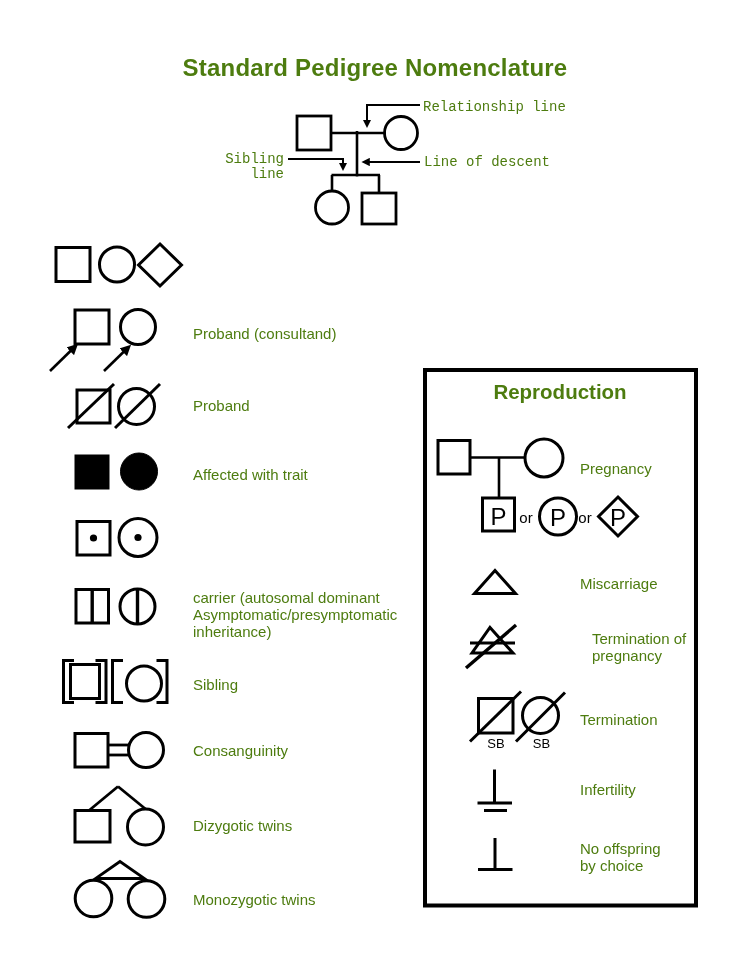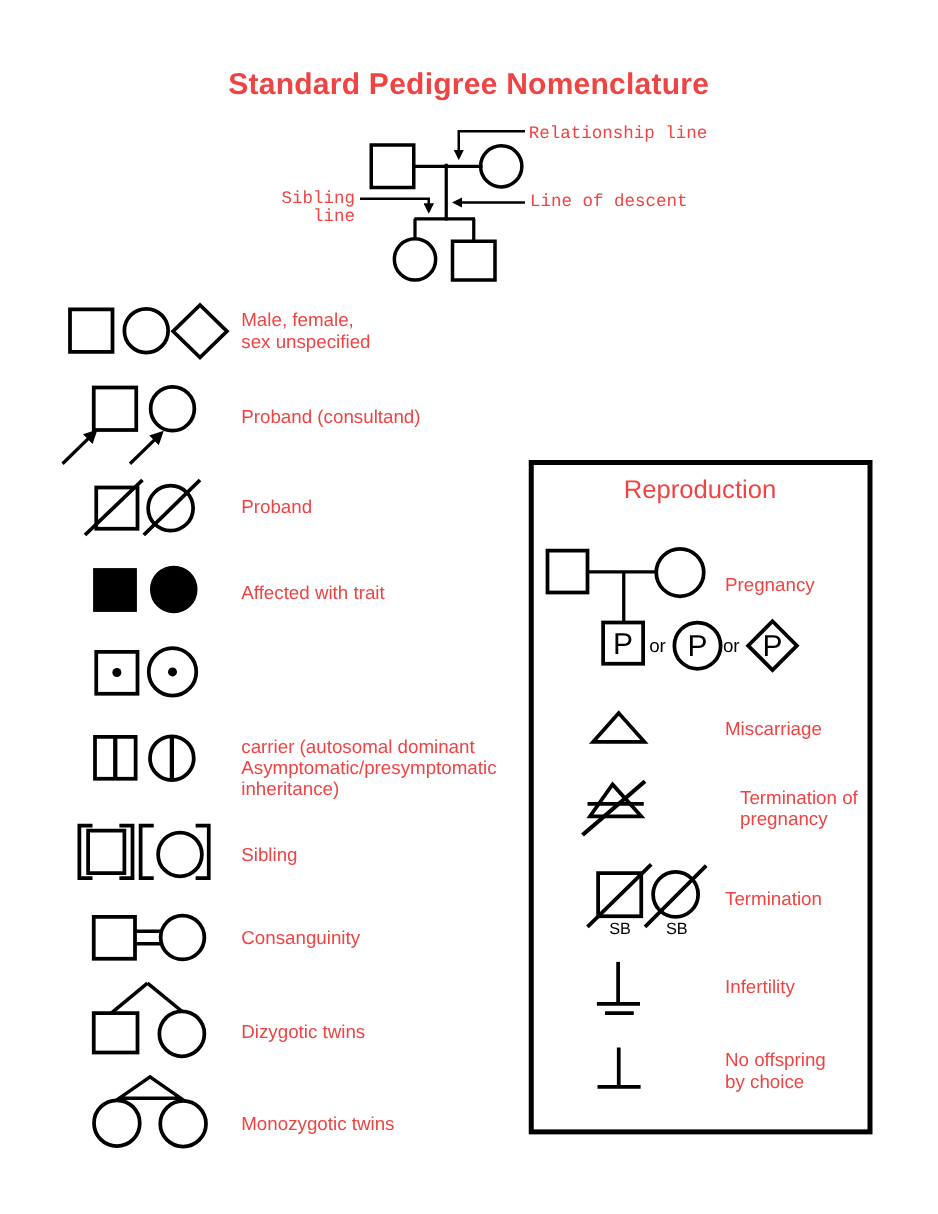--- a/index.html
+++ b/index.html
@@ -1,29 +1,29 @@
 <!DOCTYPE html>
 <html><head>
 <meta charset="utf-8">
 <style>
   html,body{margin:0;padding:0;background:#fff;}
   .canvas{
     position:relative;width:750px;height:971px;background:#fff;overflow:hidden;
-    font-family:"Liberation Sans",sans-serif;color:#ef4444;
+    font-family:"Liberation Sans",sans-serif;color:#4d7c0f;
   }
   .art{position:absolute;left:0;top:0;width:750px;height:971px;}
   .title{
     position:absolute;top:54px;left:0;width:750px;text-align:center;
     font-size:24px;font-weight:bold;letter-spacing:.2px;
   }
   .lbl{position:absolute;font-size:15px;line-height:17px;}
   .ptr-lbl{position:absolute;font-size:14px;line-height:15px;font-family:Liberation Mono, monospace;}
   .repro-title{
     position:absolute;left:424px;top:380px;width:272px;text-align:center;
-    font-size:20.5px;font-weight:normal;
+    font-size:20.5px;font-weight:bold;
   }
   .sib{left:196px;top:152px;width:88px;text-align:right;}
   svg text{font-family:"Liberation Sans",sans-serif;fill:#000;}
   .pletter{font-size:24px;}
   .ortext{font-size:15px;}
   .sbtext{font-size:13px;}
 </style>
 </head>
 <body>
 
@@ -168,24 +168,20 @@
     <g stroke-width="3">
       <line x1="495" y1="838" x2="495" y2="869.5"></line>
       <line x1="478" y1="869.5" x2="512.5" y2="869.5"></line>
     </g>
   </svg>
 
   <div class="ptr-lbl" style="left:423px;top:100px">Relationship line</div>
   <div class="ptr-lbl sib">Sibling line</div>
   <div class="ptr-lbl" style="left:424px;top:155px">Line of descent</div>
 
-  <div class="lbl" style="left:193px;top:248px">
-    <div>Male, female,</div>
-    <div>sex unspecified</div>
-  </div>
   <div class="lbl" style="left:193px;top:325px">
     <div>Proband (consultand)</div>
   </div>
   <div class="lbl" style="left:193px;top:397px">
     <div>Proband</div>
   </div>
   <div class="lbl" style="left:193px;top:466px">
     <div>Affected with trait</div>
   </div>
   <div class="lbl" style="left:193px;top:521px">

